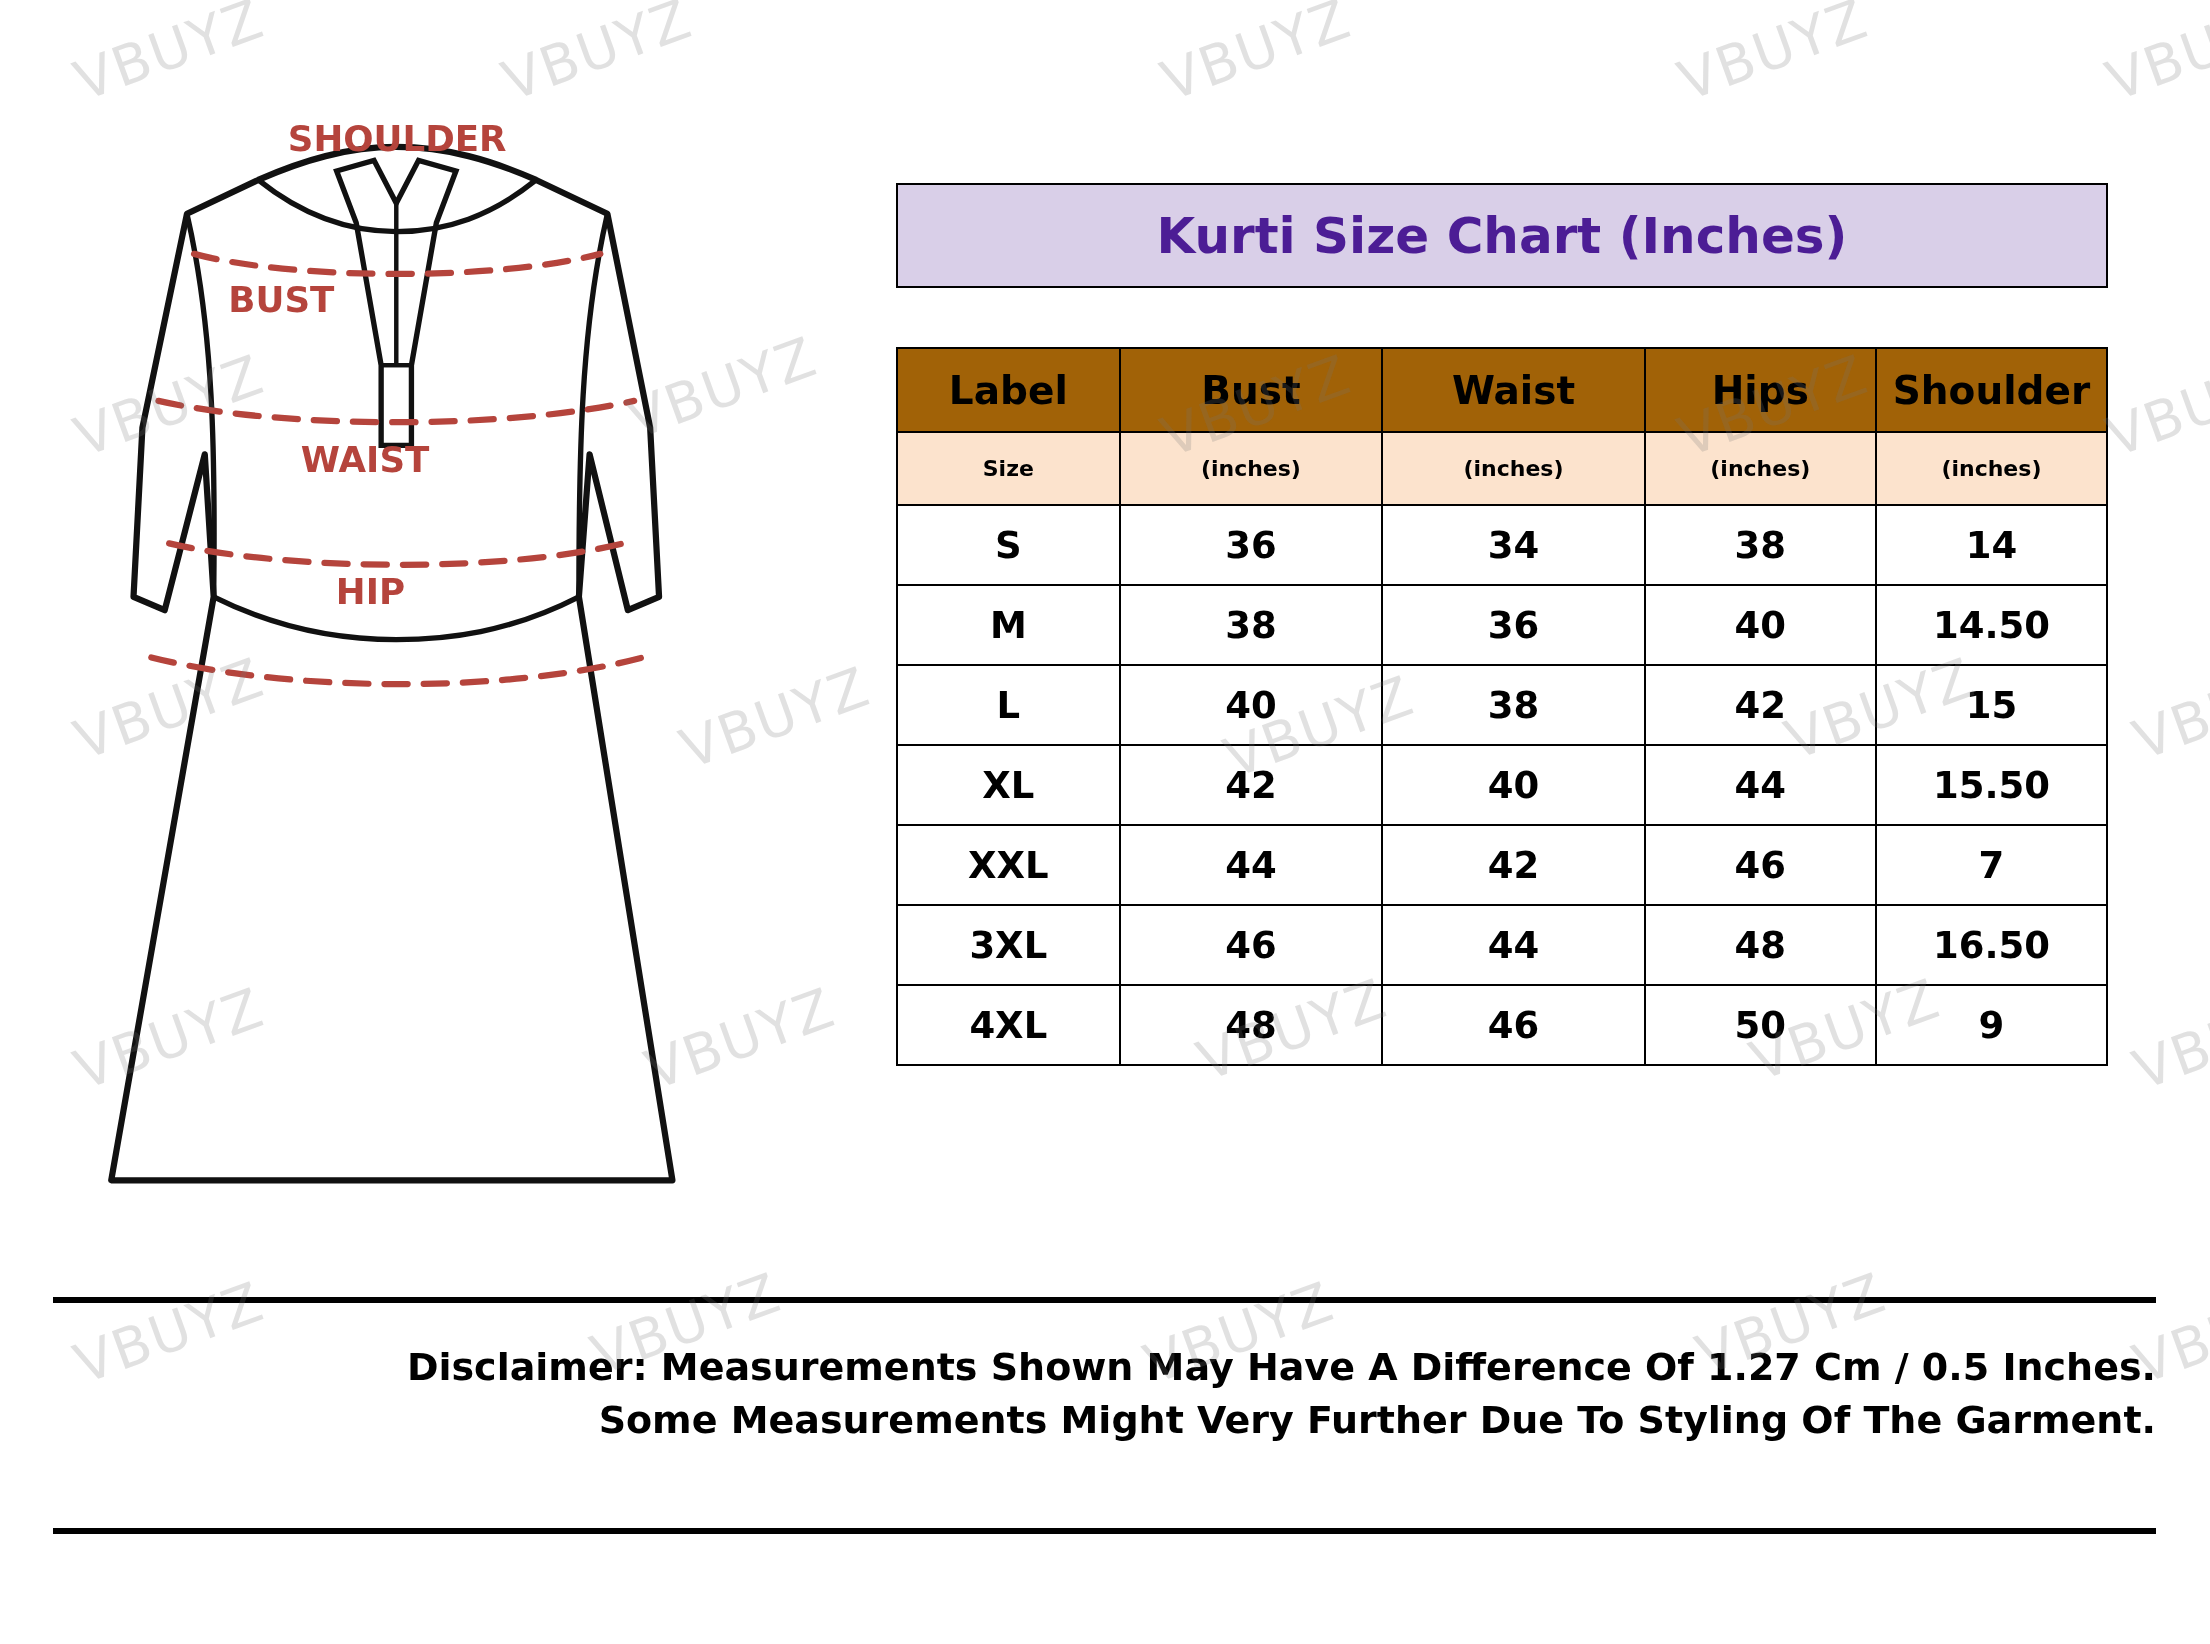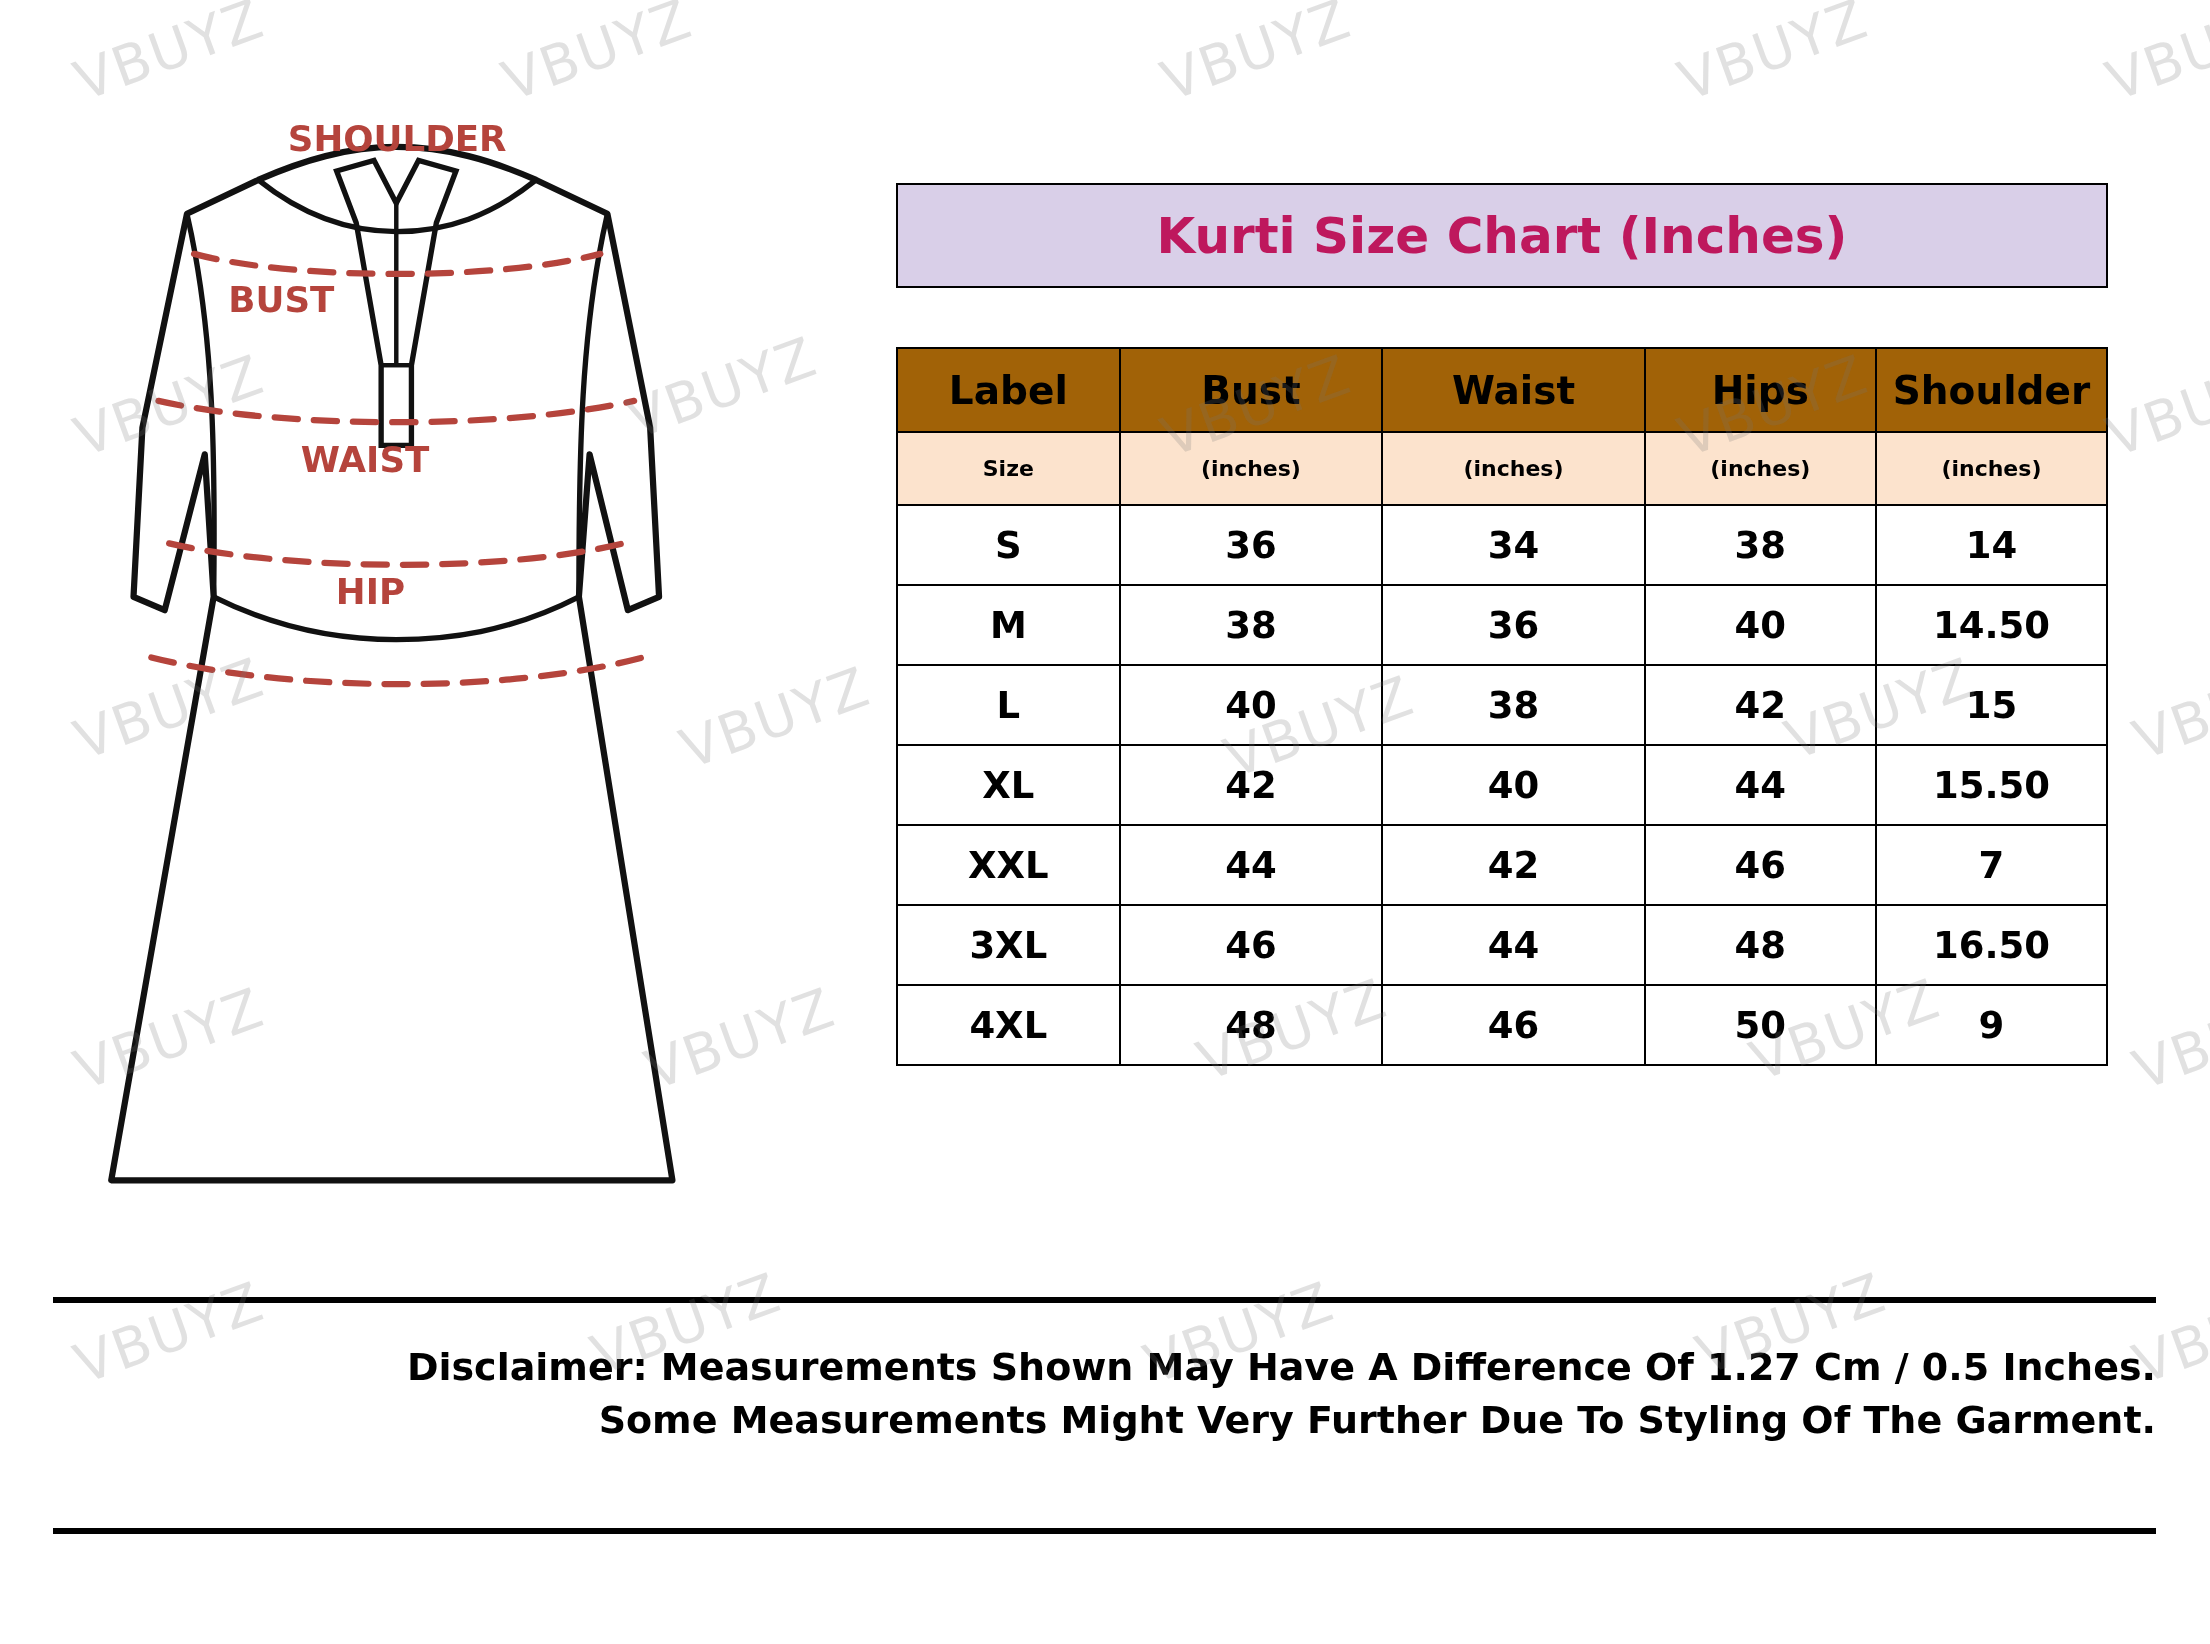--- a/index.html
+++ b/index.html
@@ -59,21 +59,21 @@
   
   #chart-title {
     background: #d9cfe8;
     border: 2.7px solid #000;
     height: 105px;
     display: flex;
     align-items: center;
     justify-content: center;
     font-size: 50px;
     font-weight: bold;
-    color: #be185d;
+    color: #4c1d95;
     box-sizing: border-box;
   }
 
   
   table#size-table {
     margin-top: 59px;
     border-collapse: collapse;
     width: 100%;
     table-layout: fixed;
   }

